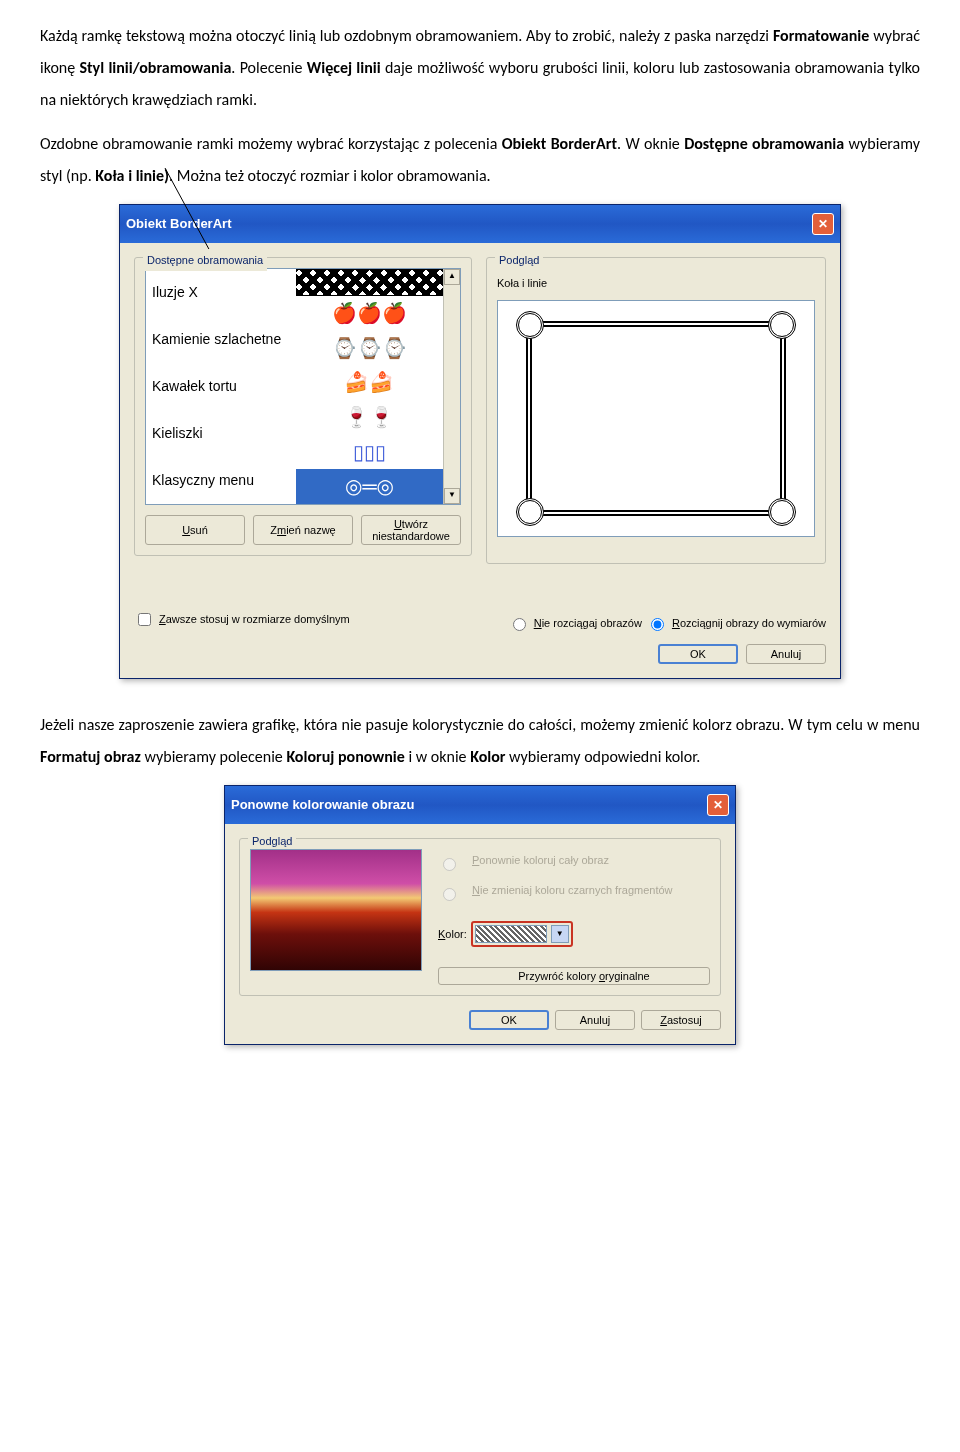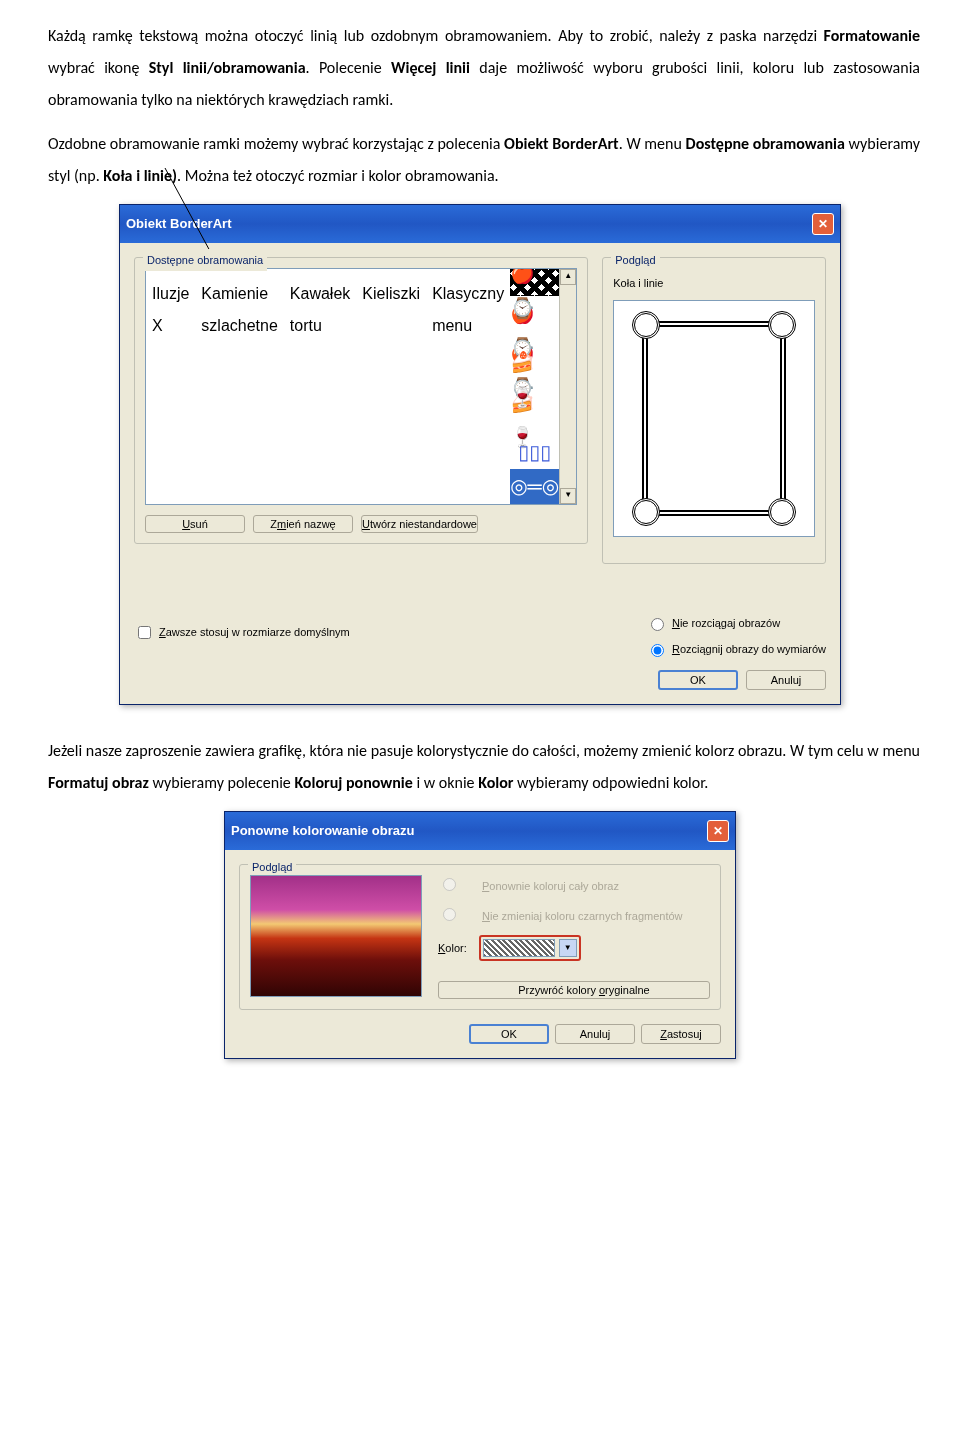--- a/index.html
+++ b/index.html
@@ -6,21 +6,21 @@
     font-family: Calibri, Arial, sans-serif;
     font-size: 16px;
     color: #000;
     max-width: 880px;
     margin: 0 auto;
     padding: 20px;
     line-height: 2.0;
     background: #fff;
     position: relative;
   }
-  p { margin: 0 0 12px 8px; text-align: justify; }
+  p { margin: 0 0 12px 0; text-align: justify; }
   .bold { font-weight: bold; }
 
   
   .xp-dialog {
     border: 1px solid #0a246a;
     background: #ece9d8;
     font-family: Tahoma, Arial, sans-serif;
     font-size: 11px;
     box-shadow: 2px 2px 6px rgba(0,0,0,0.3);
     margin: 10px auto;
@@ -78,22 +78,22 @@
   .ba-list {
     background: #fff;
     border: 1px solid #7f9db9;
     height: 235px;
     display: flex;
     overflow: hidden;
   }
   .ba-names {
     flex: 0 0 150px;
     display: flex;
-    flex-direction: row;
-    font-size: 16px;
+    flex-direction: column;
+    font-size: 14px;
   }
   .ba-names .row {
     padding: 9px 6px;
     cursor: default;
     border-bottom: 1px solid transparent;
   }
   .ba-thumbs {
     flex: 1;
     display: flex;
     flex-direction: column;
@@ -160,39 +160,39 @@
     cursor: pointer;
     font-family: Tahoma, Arial, sans-serif;
   }
   .xp-btn.primary { border: 2px solid #4a81d3; }
   .ba-btn-row {
     display: flex;
     gap: 8px;
     margin-top: 10px;
   }
   .ba-lower { display: flex; justify-content: space-between; align-items: center; margin-top: 28px; }
-  .ba-radios { display: flex; flex-direction: column; gap: 4px; margin-top: 8px; font-size: 11px;}
+  .ba-radios { display: flex; flex-direction: row; gap: 4px; margin-top: 8px; font-size: 11px;}
   .ba-radios label { display: flex; align-items: center; gap: 5px; }
   .ba-checkbox { display: flex; align-items: center; gap: 5px; font-size: 11px;}
   .ba-bottom-btns { display: flex; gap: 8px; justify-content: flex-end; margin-top: 10px; }
   .ba-bottom-btns .xp-btn { min-width: 80px; }
 
   
   #dlg-recolor { width: 510px; }
   .rc-body { display: flex; gap: 16px; }
   .rc-preview { flex: 0 0 170px; }
   .rc-img {
     width: 170px; height: 120px;
     border: 1px solid #7f9db9;
     background: linear-gradient(to bottom, #a23088 0%, #cf4ea7 28%, #f3c973 40%, #c53413 52%, #6d0f0b 70%, #300404 100%);
     position: relative;
   }
   .rc-right { flex: 1; display: flex; flex-direction: column; gap: 8px; font-size: 11px;}
-  .rc-right label.row { display: flex; align-items: flex-start; gap: 23px; color: #aca899;}
-  .rc-color-row { display: flex; align-items: center; gap: 12px; }
+  .rc-right label.row { display: flex; align-items: flex-end; gap: 13px; color: #aca899;}
+  .rc-color-row { display: flex; align-items: center; gap: 4px; margin-top: 12px; }
   .rc-color-row .label { color: #000; }
   .rc-color-select {
     border: 2px solid #c93423;
     border-radius: 3px;
     display: flex;
     align-items: center;
     padding: 2px;
     gap: 4px;
   }
   .rc-swatch {
@@ -219,21 +219,21 @@
 </style>
 </head>
 <body>
 
 <p>
   <span>Każdą ramkę tekstową można otoczyć linią lub ozdobnym obramowaniem. Aby to zrobić, należy z paska narzędzi </span><span class="bold">Formatowanie</span><span> wybrać ikonę </span><span class="bold">Styl linii/obramowania</span><span>. Polecenie </span><span class="bold">Więcej linii</span><span> daje możliwość wyboru grubości linii, koloru lub zastosowania obramowania tylko na niektórych krawędziach ramki.</span>
 </p>
 
 <div class="pointer-wrap">
 <p>
-  <span>Ozdobne obramowanie ramki możemy wybrać korzystając z polecenia </span><span class="bold">Obiekt BorderArt</span><span>. W menu </span><span class="bold">Dostępne obramowania</span><span> wybieramy styl (np. </span><span class="bold">Koła i linie)</span><span>. Można też otoczyć rozmiar i kolor obramowania.</span>
+  <span>Ozdobne obramowanie ramki możemy wybrać korzystając z polecenia </span><span class="bold">Obiekt BorderArt</span><span>. W oknie </span><span class="bold">Dostępne obramowania</span><span> wybieramy styl (np. </span><span class="bold">Koła i linie)</span><span>. Można też otoczyć rozmiar i kolor obramowania.</span>
 </p>
 
 <svg class="pointer-line" width="400" height="420">
   <line x1="125" y1="40" x2="320" y2="400" stroke="#000" stroke-width="1"></line>
 </svg>
 
 <div id="dlg-borderart" class="xp-dialog">
   <div class="xp-titlebar">
     <span>Obiekt BorderArt</span>
     <div class="xp-close">✕</div>

